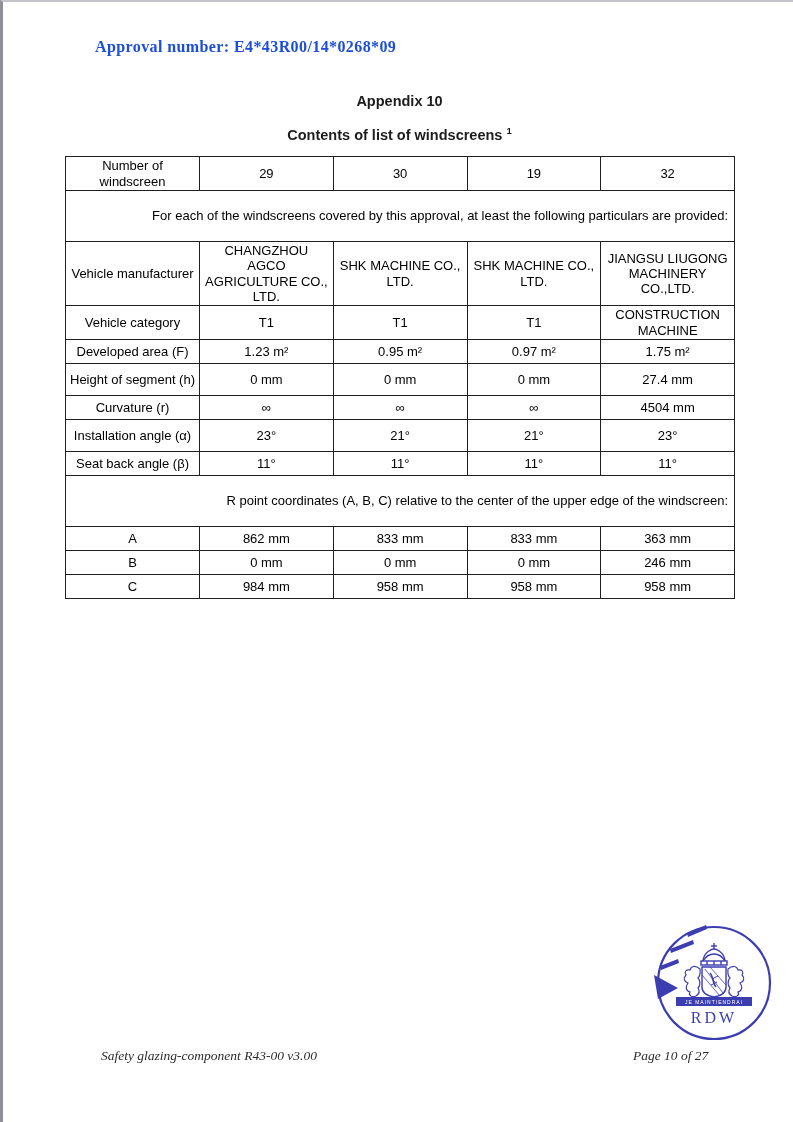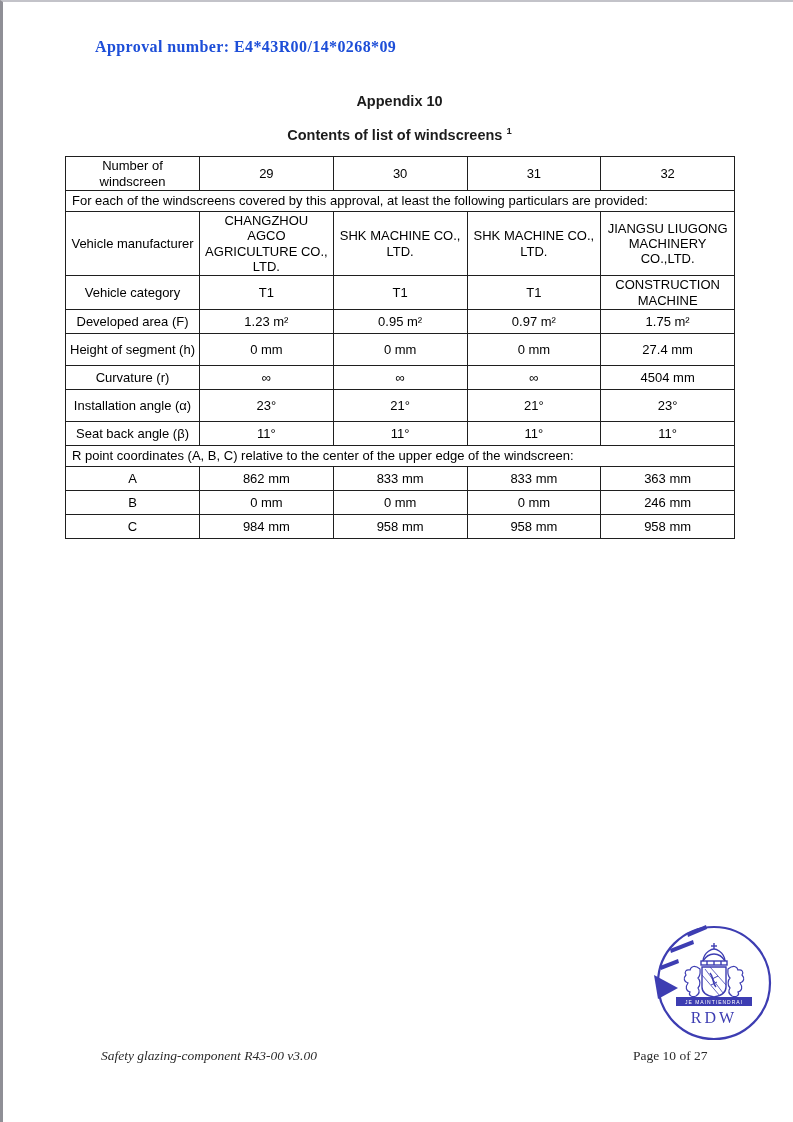--- a/index.html
+++ b/index.html
@@ -31,38 +31,38 @@
   table.ws{
     position:absolute;left:62px;top:154px;width:669px;
     border-collapse:collapse;table-layout:fixed;
     font-size:13px;line-height:1.18;color:#000000;
   }
   table.ws td{
     border:1px solid #1f1f1f;
     text-align:center;vertical-align:middle;
     padding:1px 4px;overflow:hidden;
   }
-  table.ws td.span{text-align:left;padding:0 6px;}
+  table.ws td.span{text-align:right;padding:15px 6px;}
   col.c0{width:134px;}
   col.cv{width:133.75px;}
   tr.rh-hdr td{height:31px;}
   tr.rh-intro td{height:20px;}
   tr.rh-manu td{height:60px;}
   tr.rh-sm td{height:21px;}
   tr.rh-md td{height:29px;}
   tr.rh-co td{height:21px;}
   .stamp{position:absolute;left:647px;top:919px;width:130px;height:124px;}
   .footer-left{
     position:absolute;left:98px;top:1046px;
     font-family:"Liberation Serif", serif;font-style:italic;
     font-size:13.5px;color:#2b2b2b;
   }
   .footer-right{
     position:absolute;left:630px;top:1046px;
-    font-family:"Liberation Serif", serif;
+    font-family:"Liberation Serif", serif;font-style:italic;
     font-size:13.5px;color:#2b2b2b;
   }
 </style>
 </head>
 <body>
 
 <div class="page">
 
   <div class="approval">Approval number: E4*43R00/14*0268*09</div>
 
@@ -76,21 +76,21 @@
         <col class="cv">
         <col class="cv">
         <col class="cv">
         <col class="cv">
       </colgroup>
     <tbody>
       <tr class="rh-hdr">
         <td>Number of windscreen</td>
         <td>29</td>
         <td>30</td>
-        <td>31</td>
+        <td>19</td>
         <td>32</td>
       </tr>
       <tr class="rh-intro">
         <td class="span" colspan="5">For each of the windscreens covered by this approval, at least the following particulars are provided:</td>
       </tr>
       <tr class="rh-manu">
         <td>Vehicle manufacturer</td>
         <td>CHANGZHOU AGCO AGRICULTURE CO., LTD.</td>
         <td>SHK MACHINE CO., LTD.</td>
         <td>SHK MACHINE CO., LTD.</td>

